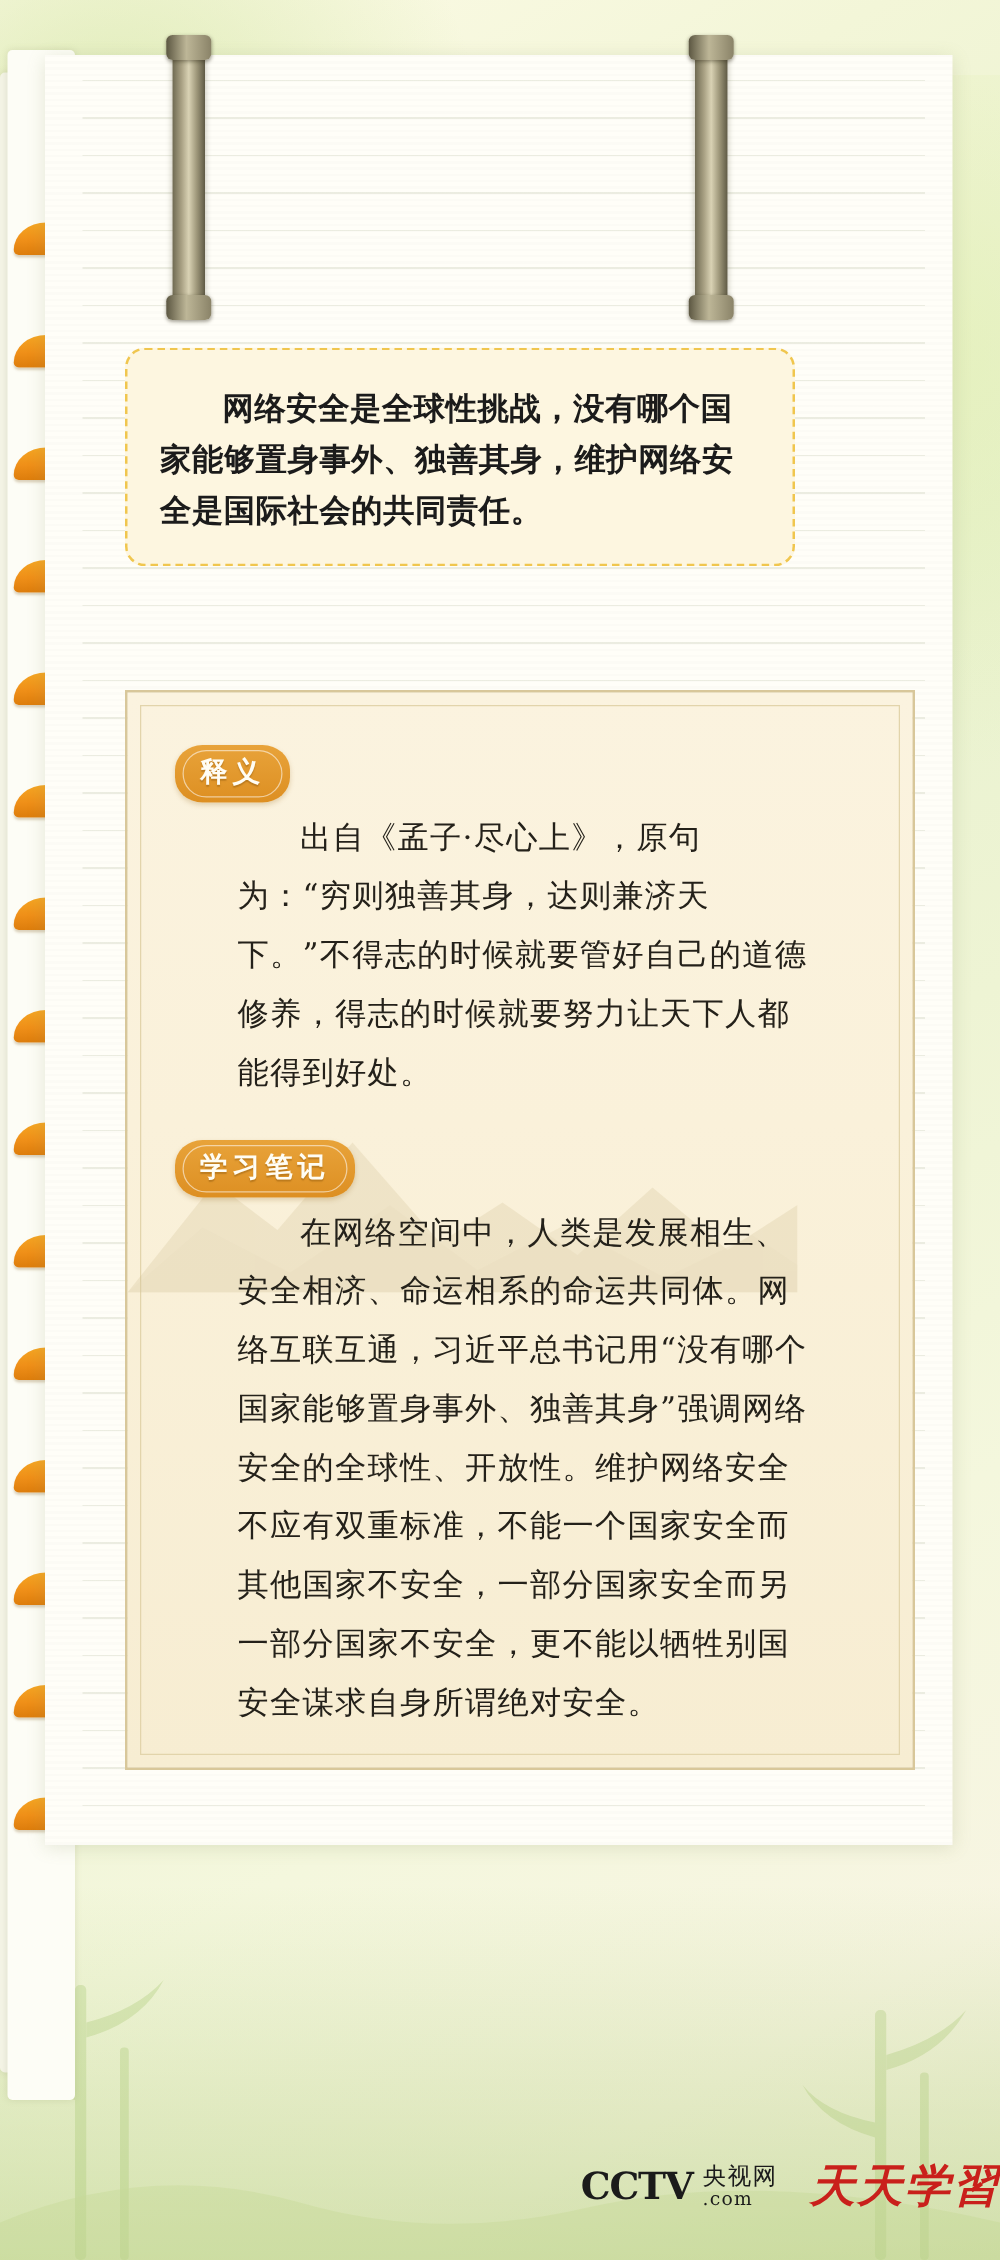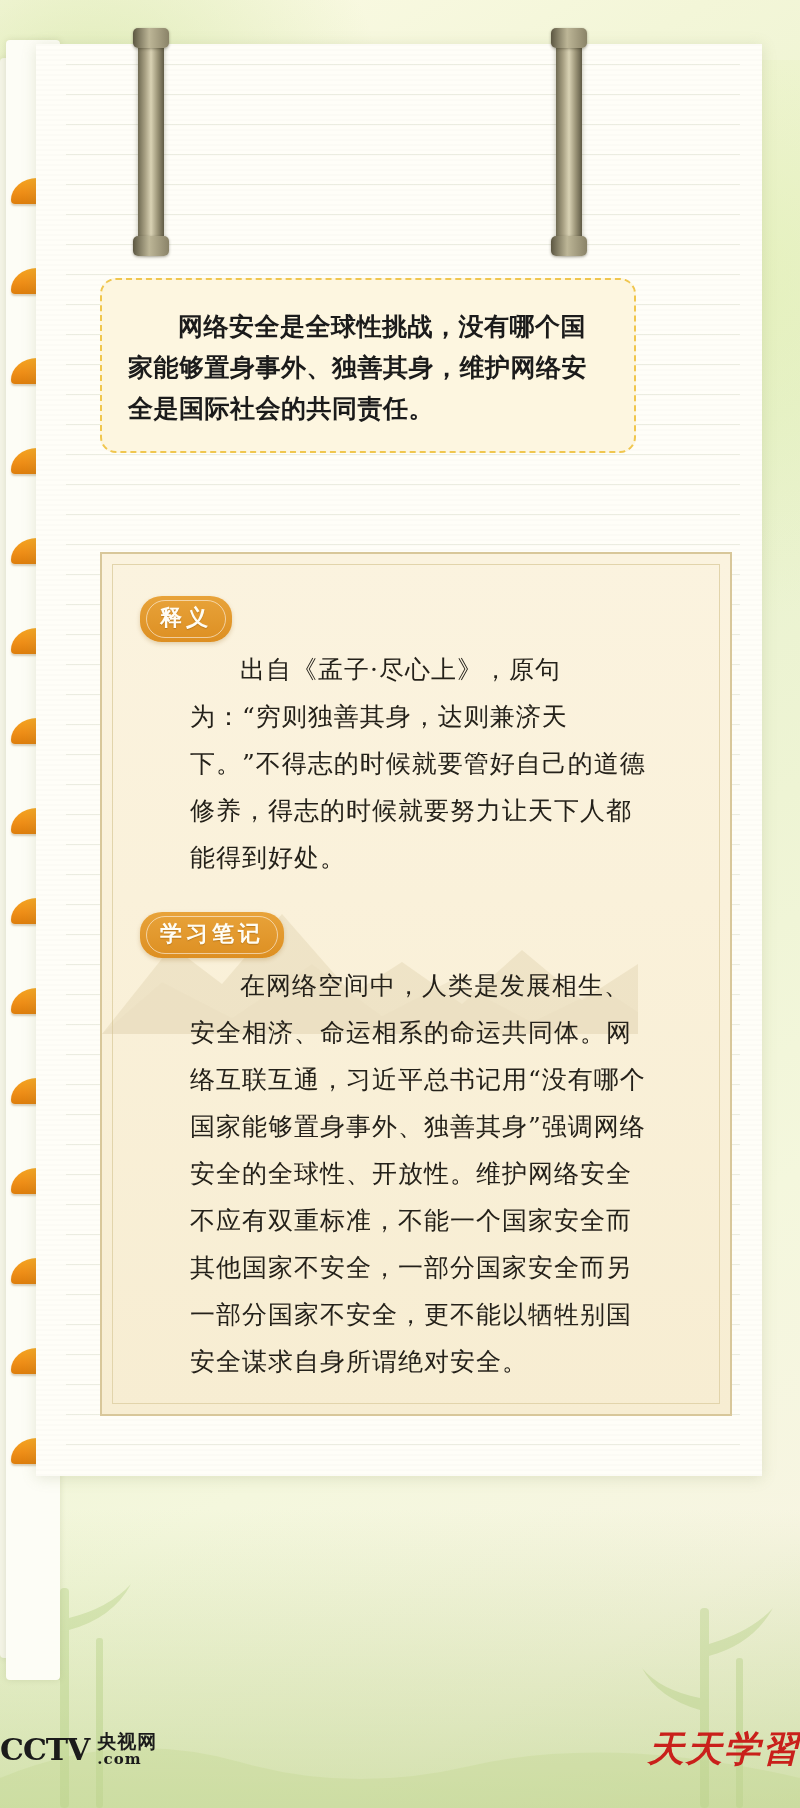--- a/index.html
+++ b/index.html
@@ -243,40 +243,40 @@
   .body-shiyi { top: 92px; }
   .body-biji  { top: 408px; }
 
   
   .footer {
     position: absolute;
     left: 0; bottom: 34px;
     width: 800px;
     display: flex;
     align-items: center;
-    justify-content: space-between;
+    justify-content: flex-end;
     gap: 26px;
   }
   .cctv-logo {
     display: flex;
     align-items: center;
     gap: 8px;
   }
   .cctv-mark {
     color: #1b1b1b;
     font-family: "DejaVu Serif", "Liberation Serif", serif;
     font-weight: bold;
     font-size: 30px;
     letter-spacing: -1px;
   }
   .cctv-cn {
     line-height: 1.05;
     color: #1b1b1b;
     font-family: "DejaVu Serif", "Liberation Serif", serif;
-    font-weight: bold;
+    font-weight: normal;
   }
   .cctv-cn .big { font-size: 19px; letter-spacing: 1px; display: block; }
   .cctv-cn .small { font-size: 15px; letter-spacing: 1px; display: block; }
   .brand-cn {
     color: #c9201b;
     font-family: "DejaVu Serif", "Liberation Serif", serif;
     font-weight: bold;
     font-size: 36px;
     letter-spacing: 2px;
     font-style: italic;

